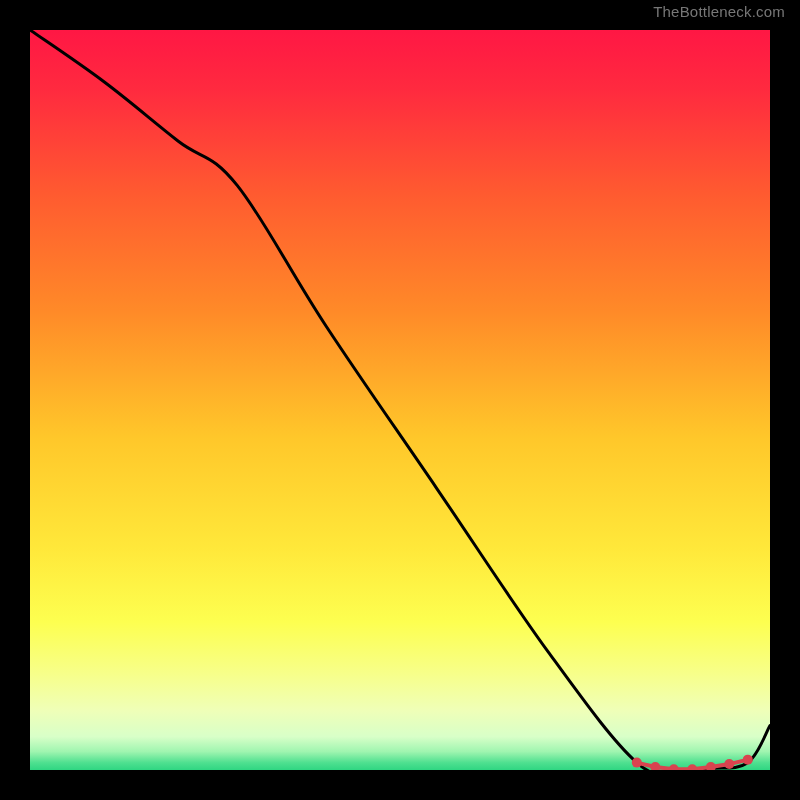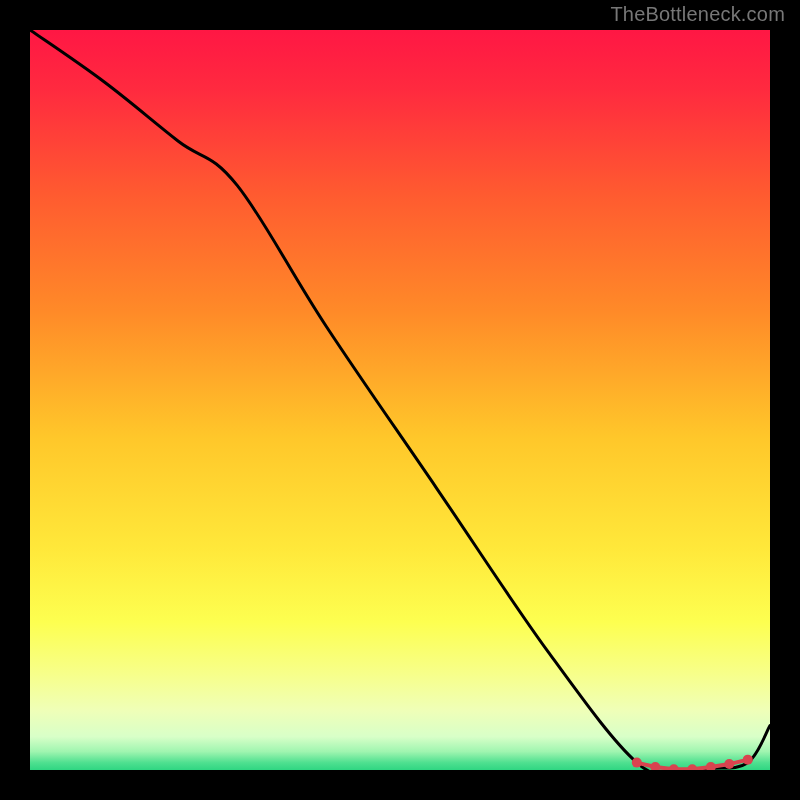--- a/index.html
+++ b/index.html
@@ -14,21 +14,21 @@
     position: relative;
     width: 800px;
     height: 800px;
     background: #000;
   }
   .watermark {
     position: absolute;
     top: 3px;
     right: 15px;
     font-family: Arial, Helvetica, sans-serif;
-    font-size: 20px;
+    font-size: 15px;
     color: #777;
     letter-spacing: 0.2px;
   }
   .plot {
     position: absolute;
     left: 30px;
     top: 30px;
     width: 740px;
     height: 740px;
   }

